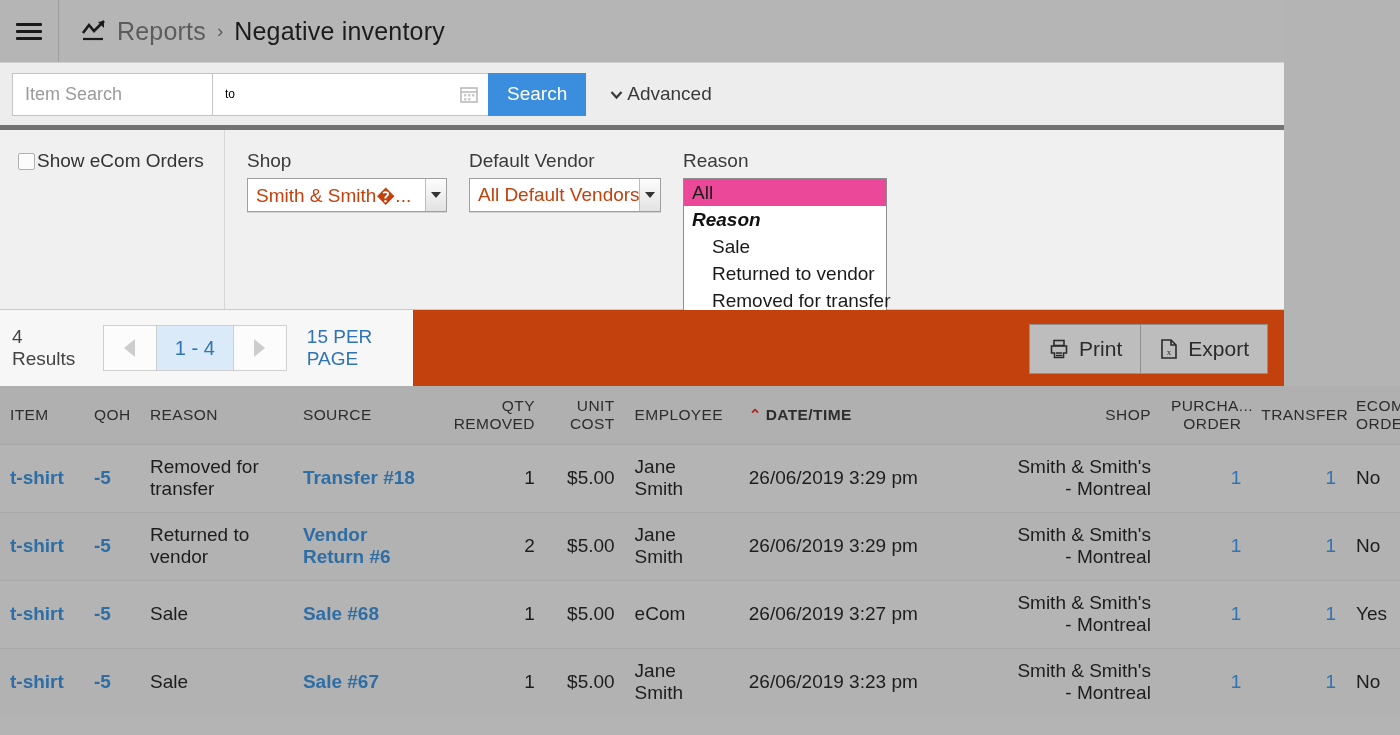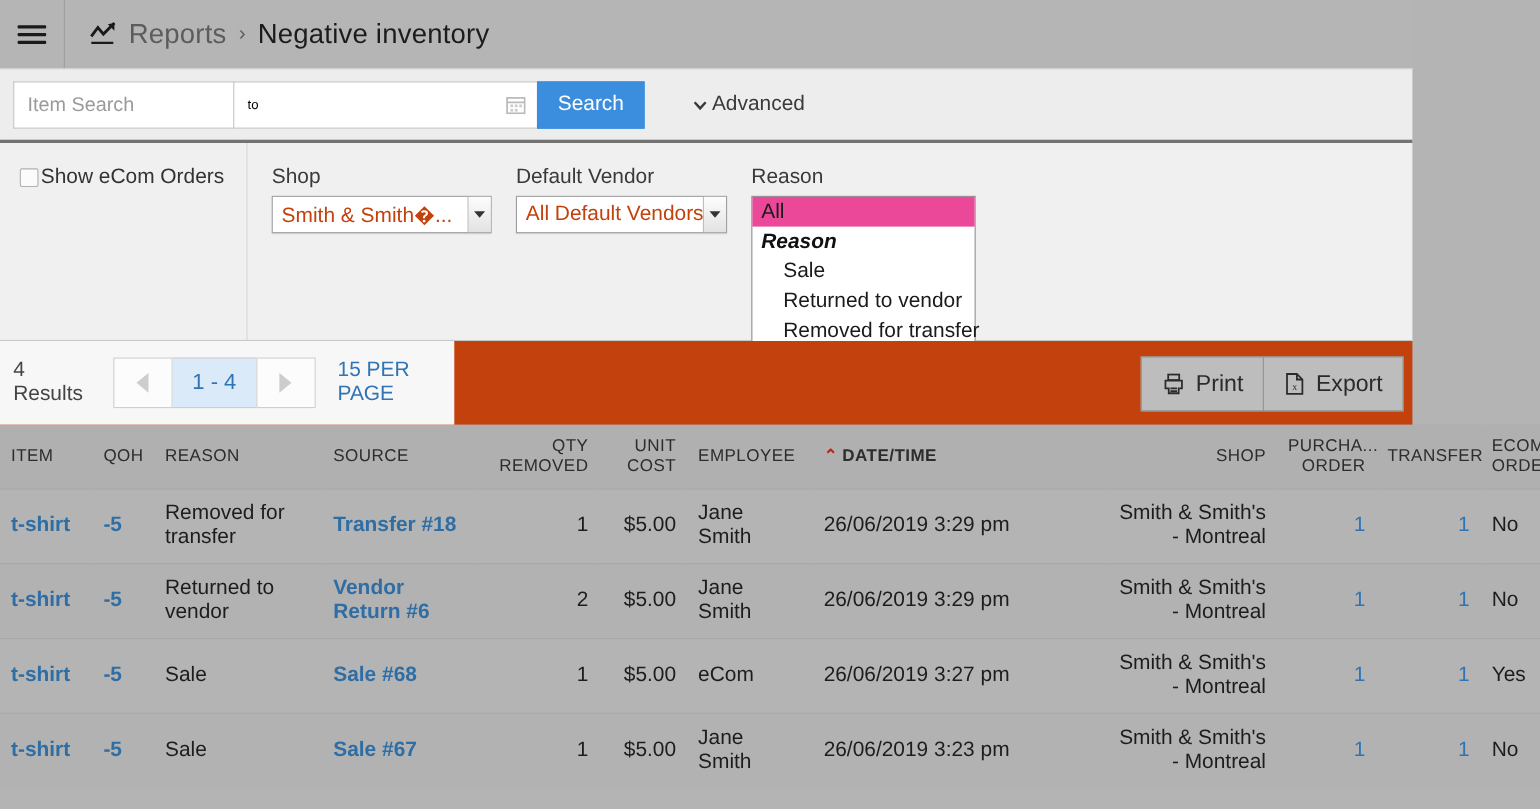--- a/index.html
+++ b/index.html
@@ -45,26 +45,25 @@
     font-size: 25px; color: #5c5c5c; letter-spacing: .2px;
   }
   .crumb-sep { font-size: 19px; color: #5c5c5c; padding: 0 1px; }
   .crumb-current { font-size: 25px; color: #1c1c1c; letter-spacing: .2px; }
 
   
   .searchbar {
     height: 68px;
     background: #ededed;
     border-top: 1px solid #cfcfcf;
-    border-bottom: 3px solid #737373;
+    border-bottom: 5px solid #737373;
     display: flex;
     align-items: center;
     padding-left: 12px;
     box-sizing: border-box;
-    gap: 20px;
   }
   .search-fields { display: flex; align-items: stretch; height: 43px; }
   .search-input {
     width: 200px;
     border: 1px solid #c4c4c4;
     border-right: none;
     background: #fff;
     font-size: 18px;
     color: #333;
     padding: 0 12px;
@@ -183,21 +182,21 @@
     display: flex; align-items: center; justify-content: center; cursor: pointer;
   }
   .pg-btn.mid {
     background: #dbeaf8; border-left: none; border-right: none;
     color: #2f74b5; font-size: 20px; width: 76px;
   }
   .pg-btn .tri-l { width:0;height:0;border-top:9px solid transparent;border-bottom:9px solid transparent;border-right:11px solid #cdcdcd; }
   .pg-btn .tri-r { width:0;height:0;border-top:9px solid transparent;border-bottom:9px solid transparent;border-left:11px solid #cdcdcd; }
   .perpage { margin-left: 20px; color: #2f74b5; font-size: 19px; cursor: pointer; }
 
-  .tool-right { position: absolute; right: 8px; top: 14px; display: flex; margin-left: 8px; }
+  .tool-right { position: absolute; right: 16px; top: 14px; display: flex; margin-left: 8px; }
   .tool-btn {
     height: 48px; border: 1px solid #8f8f8f; background: #bdbdbd;
     display: flex; align-items: center; gap: 9px;
     padding: 0 18px; font-size: 21px; color: #2b2b2b; cursor: pointer;
   }
   .tool-btn + .tool-btn { border-left: none; }
 
   
   table.grid { width: 1400px; border-collapse: collapse; table-layout: fixed; }
   table.grid thead th {

